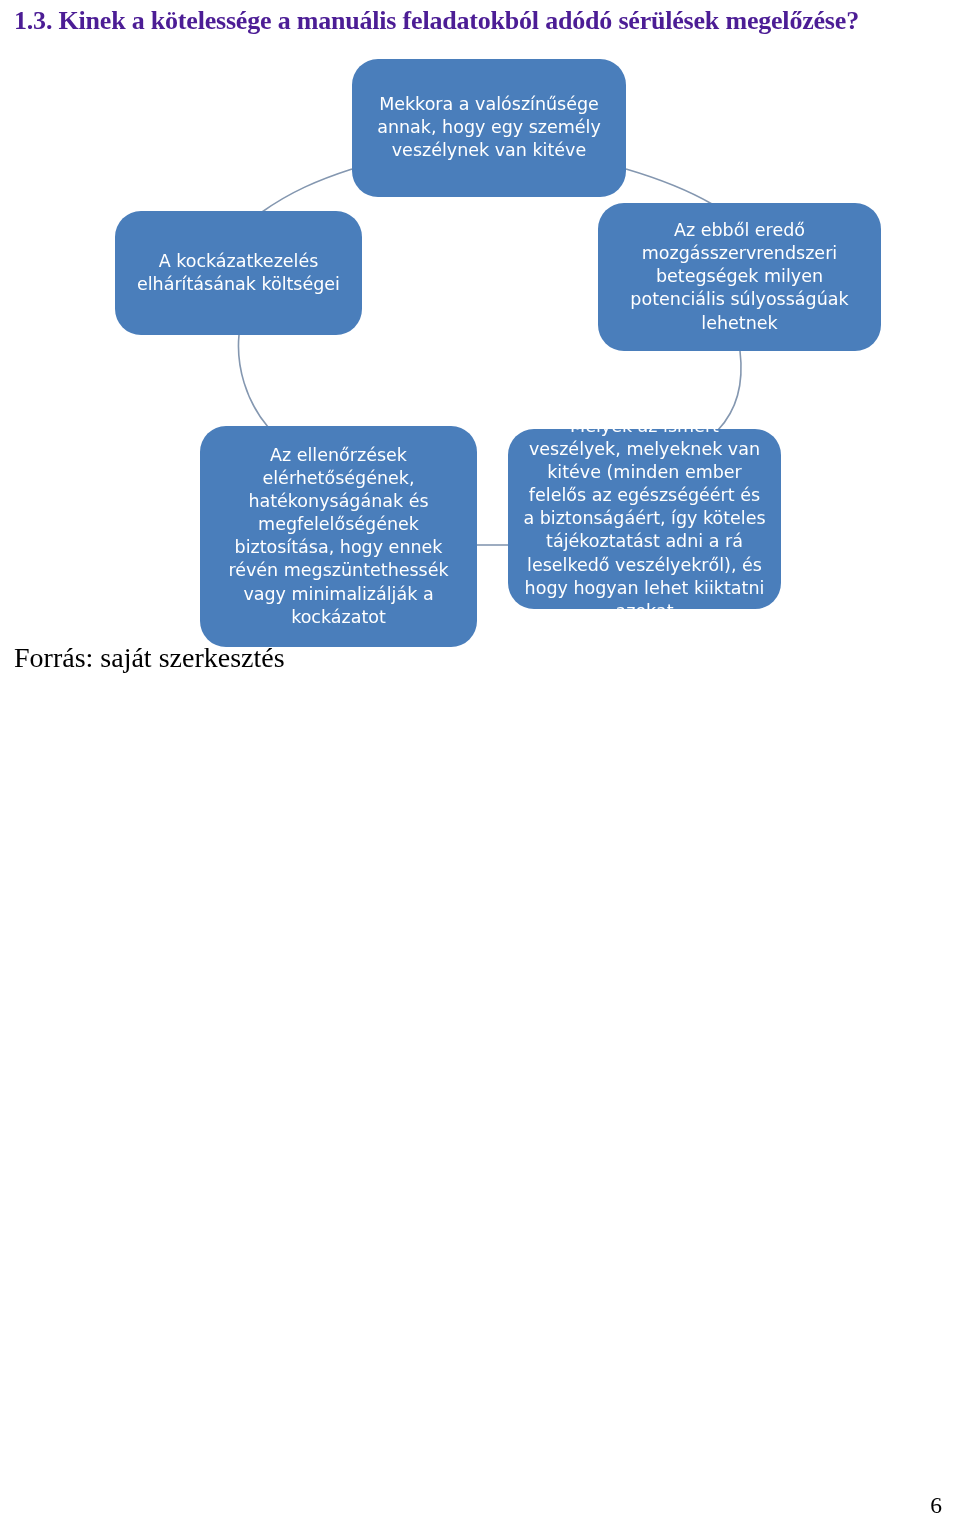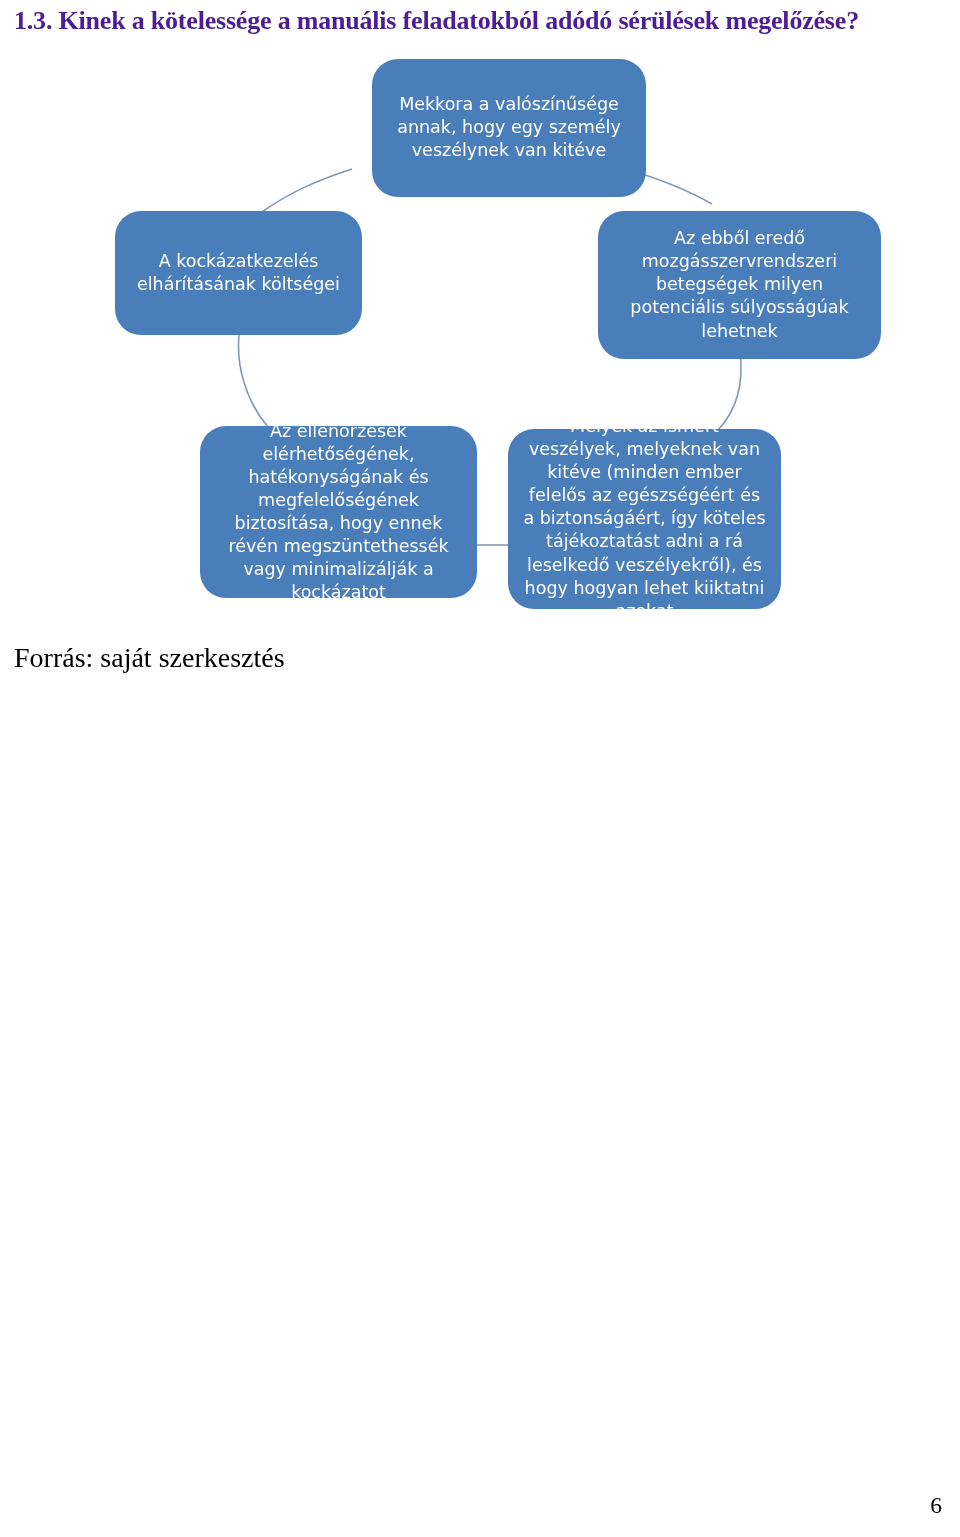--- a/index.html
+++ b/index.html
@@ -96,24 +96,24 @@
     box-sizing: border-box;
     padding: 8px 14px;
     z-index: 2;
   }
   .node-txt {
     display: block;
     width: 100%;
     white-space: pre-line;
   }
 
-  #node-top     { left: 352px; top: 13px;  width: 274px; height: 138px; margin-left: 20px; }
+  #node-top     { left: 352px; top: 13px;  width: 274px; height: 138px; }
   #node-left    { left: 115px; top: 165px; width: 247px; height: 124px; }
-  #node-right   { left: 598px; top: 165px; width: 283px; height: 148px; }
-  #node-bottom-left  { left: 200px; top: 380px; width: 277px; height: 172px; }
+  #node-right   { left: 598px; top: 157px; width: 283px; height: 148px; }
+  #node-bottom-left  { left: 200px; top: 380px; width: 277px; height: 221px; }
   #node-bottom-right { left: 508px; top: 383px; width: 273px; height: 180px; }
 
   
   .source-line {
     font-family: "Liberation Serif", "DejaVu Serif", serif;
     font-size: 28px;
     color: #000000;
     text-align: left;
     margin: 0;
     padding-top: 16px;

